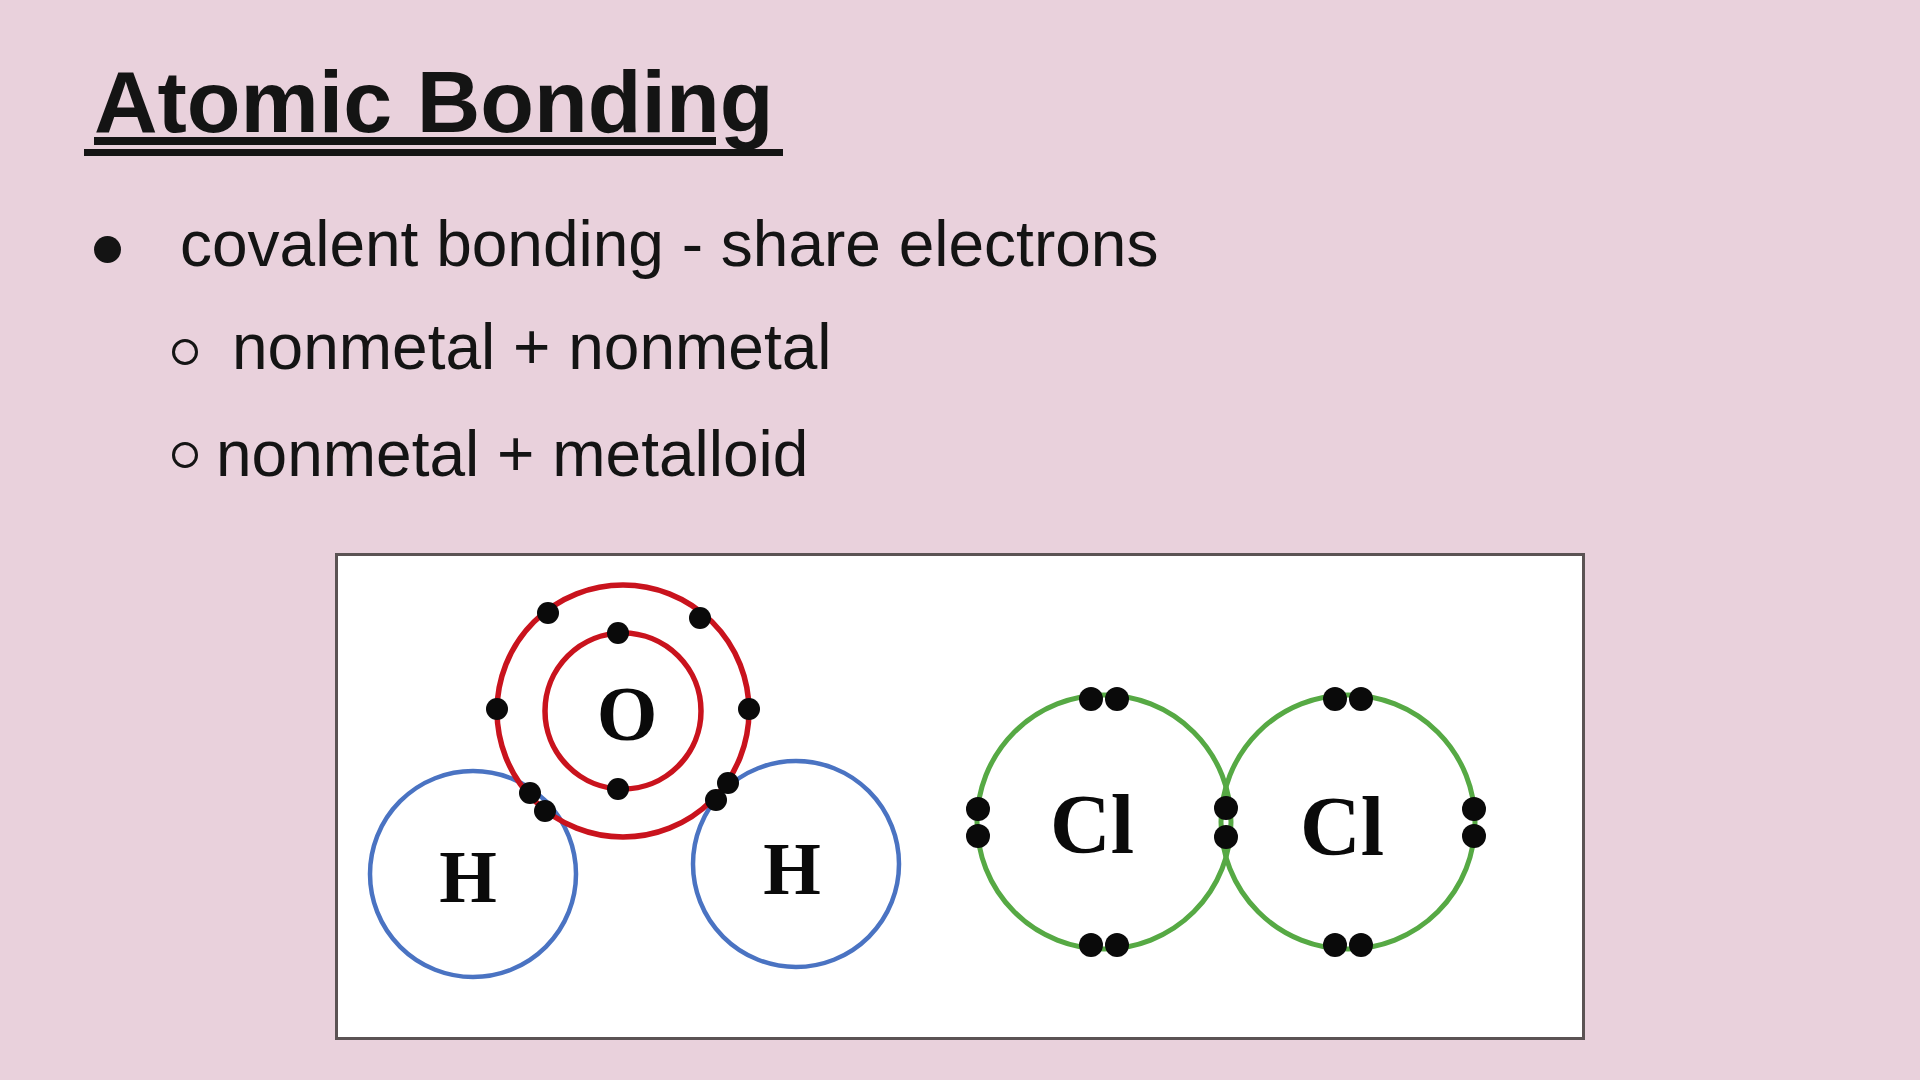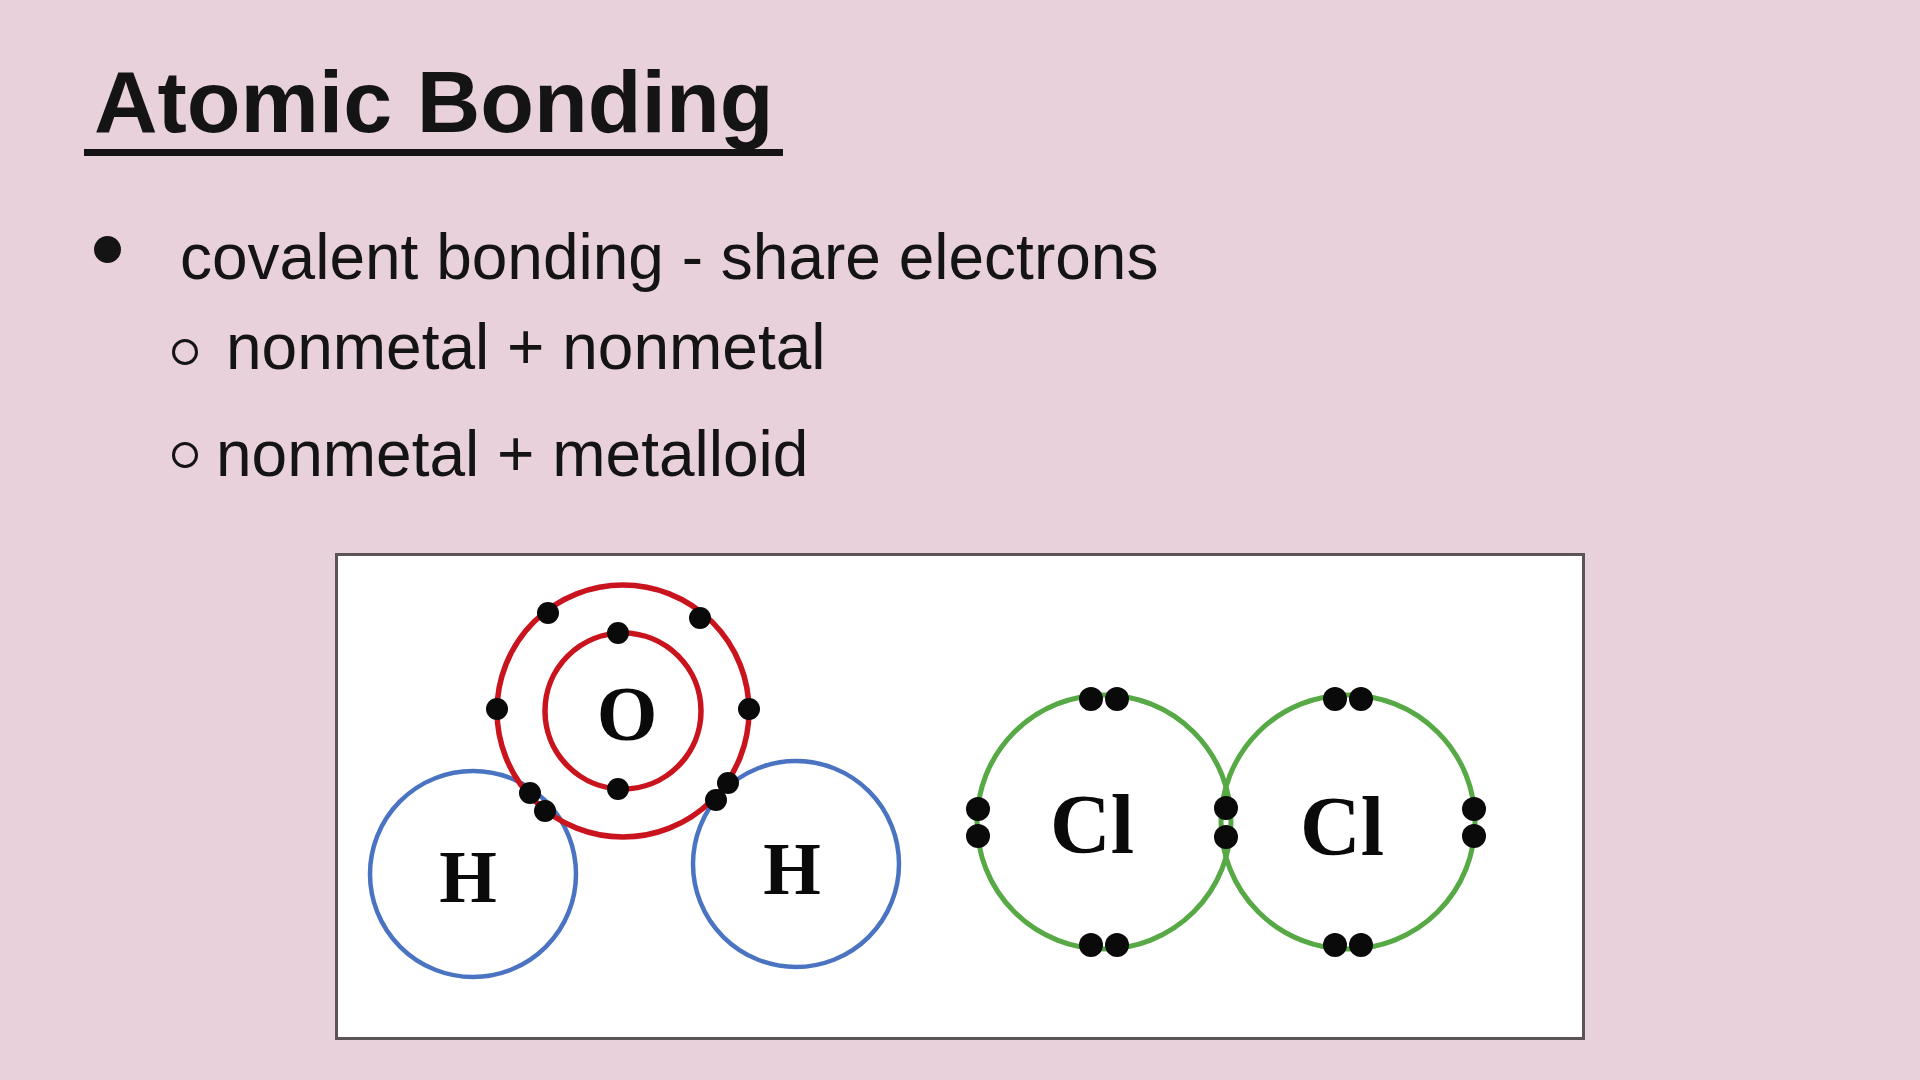--- a/index.html
+++ b/index.html
@@ -11,20 +11,21 @@
     font-family:"Liberation Sans",sans-serif;
     color:#141414;
   }
   .slide-title{
     position:absolute;left:84px;top:58px;
     font-size:88px;font-weight:bold;line-height:1;
     letter-spacing:0px;
     padding:0 10px 3px 10px;
     border-bottom:7px solid #141414;
     white-space:nowrap;
+    text-decoration:underline;
   }
   .bullet-text{
     position:absolute;
     font-size:64px;line-height:1;
     white-space:nowrap;
   }
   .dot-bullet{
     position:absolute;
     width:27px;height:27px;border-radius:50%;
     background:#141414;
@@ -54,24 +55,24 @@
     fill:#0a0a0a;
     text-anchor:middle;
   }
 </style>
 </head>
 <body>
 
 <div class="slide-title">Atomic Bonding</div>
 
 <div class="dot-bullet" style="left:94px;top:236px"></div>
-<div class="bullet-text" style="left:180px;top:225px">covalent bonding - share electrons</div>
+<div class="bullet-text" style="left:180px;top:212px">covalent bonding - share electrons</div>
 
 <div class="ring-bullet" style="left:172px;top:339px"></div>
-<div class="bullet-text" style="left:226px;top:315px">nonmetal + nonmetal</div>
+<div class="bullet-text" style="left:232px;top:315px">nonmetal + nonmetal</div>
 
 <div class="ring-bullet" style="left:172px;top:442px"></div>
 <div class="bullet-text" style="left:216px;top:422px">nonmetal + metalloid</div>
 
 <div class="diagram-panel">
   <svg viewBox="0 0 1244 481">
 
     <g>
       <circle class="shell h-shell" cx="135" cy="318" r="103"></circle>
       <circle class="shell h-shell" cx="458" cy="308" r="103"></circle>

